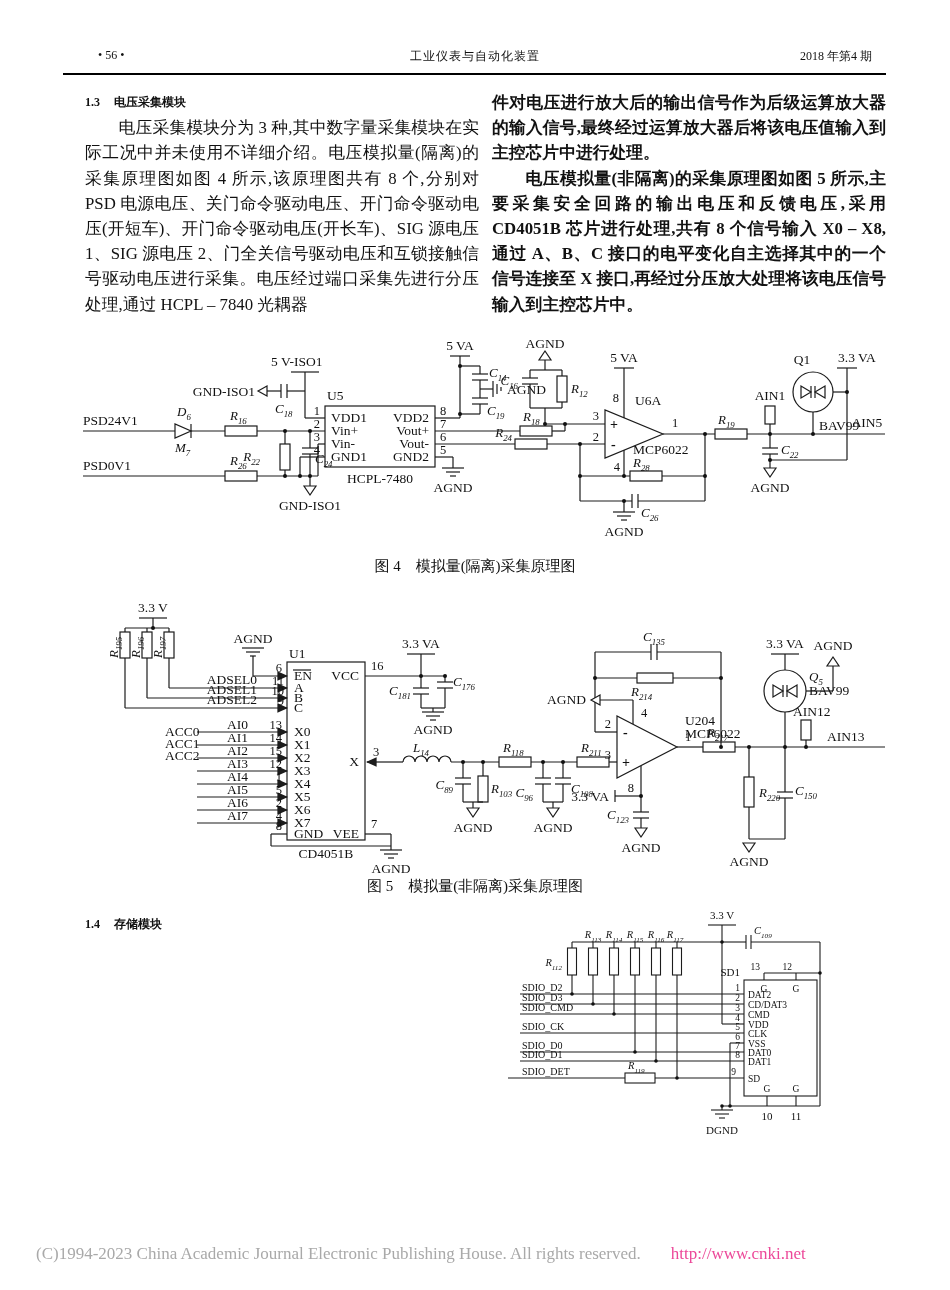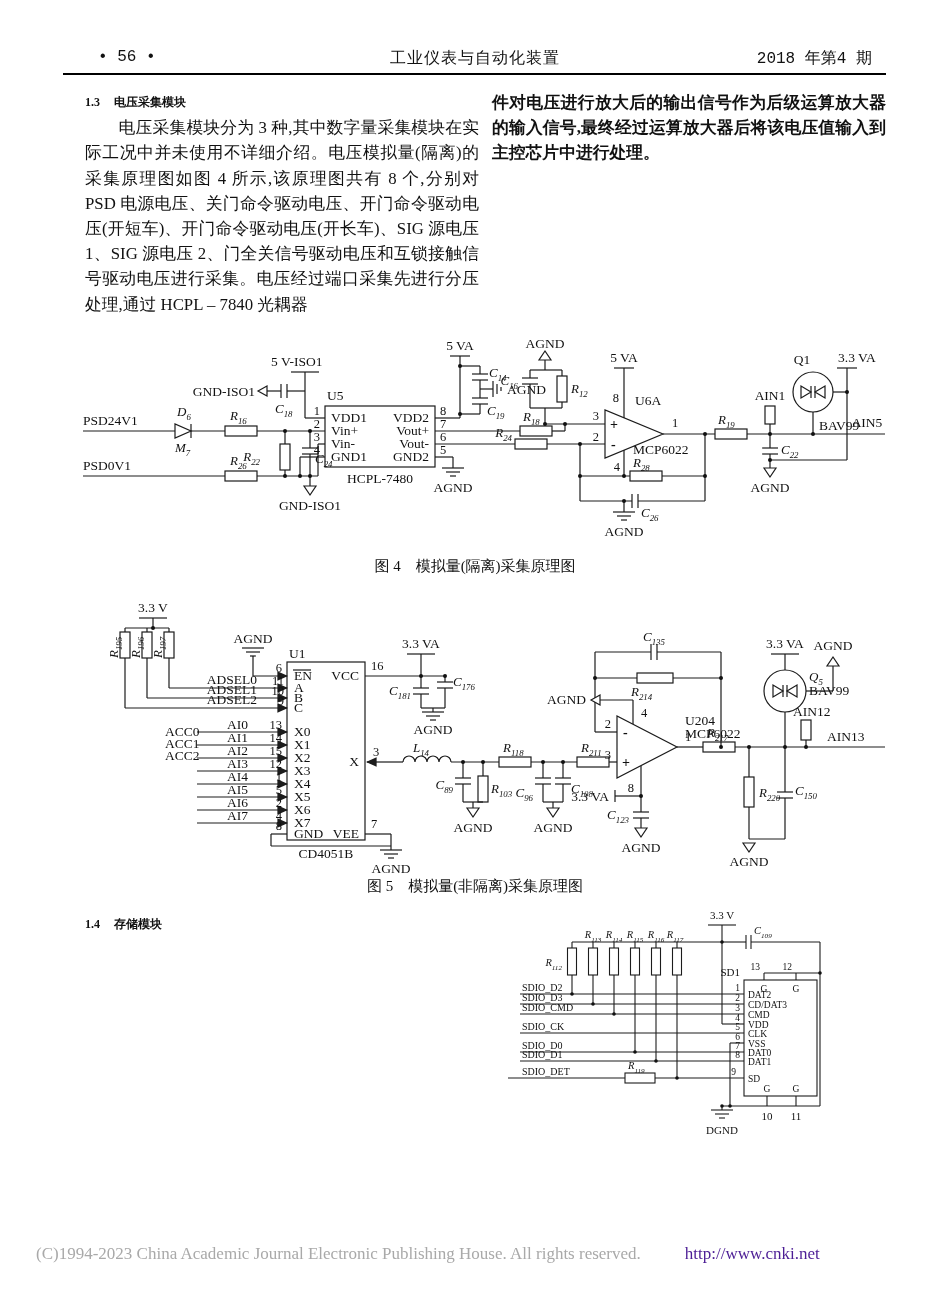--- a/index.html
+++ b/index.html
@@ -1,18 +1,18 @@
 <!DOCTYPE html>
 <html><head>
 <meta charset="utf-8">
 <style>
   html,body{margin:0;padding:0;background:#e8e8e8;}
   .page{position:relative;width:950px;height:1290px;background:#ffffff;overflow:hidden;
         font-family:"Liberation Serif","DejaVu Serif",serif;color:#111;}
-  .hdr-row{position:absolute;top:48px;left:63px;width:823px;height:22px;font-size:16px;font-family:Liberation Mono, monospace;}
+  .hdr-row{position:absolute;top:48px;left:63px;width:823px;height:22px;font-size:12px;}
   .hdr-page{position:absolute;left:35px;top:0;}
   .hdr-journal{position:absolute;left:1px;right:0;top:0;text-align:center;letter-spacing:1px;}
   .hdr-issue{position:absolute;right:14px;top:0;}
   .hdr-rule{position:absolute;top:73px;left:63px;width:823px;height:2.2px;background:#000;}
   .col{position:absolute;width:394px;text-align:justify;font-size:16.8px;line-height:25.2px;}
   .col p{margin:0;}
   .indent{text-indent:2em;}
   h3.sec{margin:0;font-size:12px;font-weight:bold;line-height:25.2px;}
   h3.sec .secnum{margin-right:14px;}
   .figcap{position:absolute;left:0;width:950px;text-align:center;font-size:15px;}
@@ -22,41 +22,42 @@
   svg text{font-family:"Liberation Serif","DejaVu Serif",serif;fill:#111;}
   .lab{font-size:13.5px;}
   .lab6{font-size:10px;}
   .pin{font-size:12.5px;}
   .pin6{font-size:9.5px;}
   .chipname{font-size:13.5px;}
   .ref{font-size:13px;font-style:italic;}
   .ref6{font-size:10.5px;font-style:italic;}
   .opsign{font-size:14px;font-weight:bold;}
   .footer{position:absolute;top:1244px;left:36px;width:900px;font-size:17px;color:#a9a9a9;}
-  .footer .url{margin-left:44px;color:#4c1d95;}
+  .footer .url{margin-left:30px;color:#ec4899;}
 </style>
 </head>
 <body>
 
 <div class="page">
 
   <div class="hdr-row">
     <span class="hdr-page">• 56 •</span>
     <span class="hdr-journal">工业仪表与自动化装置</span>
     <span class="hdr-issue">2018 年第4 期</span>
   </div>
   <div class="hdr-rule"></div>
 
   <div class="col" style="left:85px;top:90px;">
     <h3 class="sec"><span class="secnum">1.3</span><span>电压采集模块</span></h3>
     <p class="indent">电压采集模块分为 3 种,其中数字量采集模块在实际工况中并未使用不详细介绍。电压模拟量(隔离)的采集原理图如图 4 所示,该原理图共有 8 个,分别对 PSD 电源电压、关门命令驱动电压、开门命令驱动电压(开短车)、开门命令驱动电压(开长车)、SIG 源电压 1、SIG 源电压 2、门全关信号驱动电压和互锁接触信号驱动电压进行采集。电压经过端口采集先进行分压处理,通过 HCPL – 7840 光耦器</p>
   </div>
 
   <div class="col" style="left:492px;top:90px;font-weight:bold;">
     <p>件对电压进行放大后的输出信号作为后级运算放大器的输入信号,最终经过运算放大器后将该电压值输入到主控芯片中进行处理。</p>
+    <p class="indent">电压模拟量(非隔离)的采集原理图如图 5 所示,主要采集安全回路的输出电压和反馈电压,采用 CD4051B 芯片进行处理,共有 8 个信号输入 X0 – X8,通过 A、B、C 接口的电平变化自主选择其中的一个信号连接至 X 接口,再经过分压放大处理将该电压信号输入到主控芯片中。</p>
   </div>
 
   <div class="figwrap" style="left:75px;top:336px;">
   <svg width="820" height="218" viewBox="0 0 820 218">
     <g stroke="#1c1c1c" stroke-width="1.2" fill="none">
 
       <line x1="8" y1="95" x2="100" y2="95"></line>
           <line x1="116" y1="95" x2="150" y2="95"></line>
       <line x1="182" y1="95" x2="250" y2="95"></line>
       <line x1="8" y1="140" x2="150" y2="140"></line>

